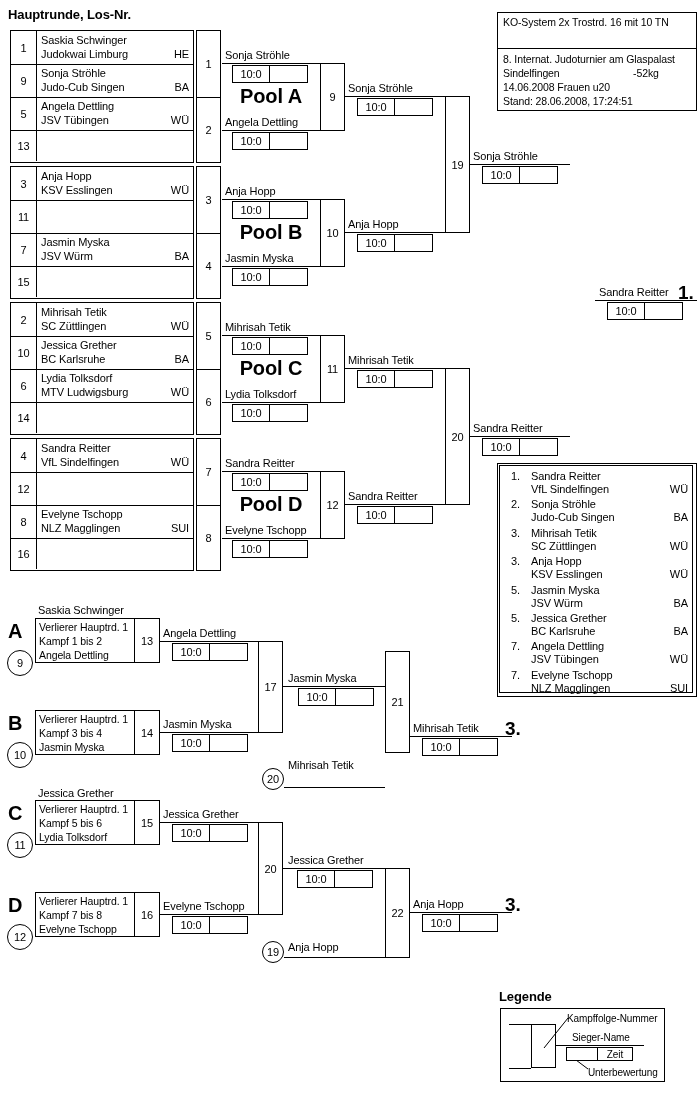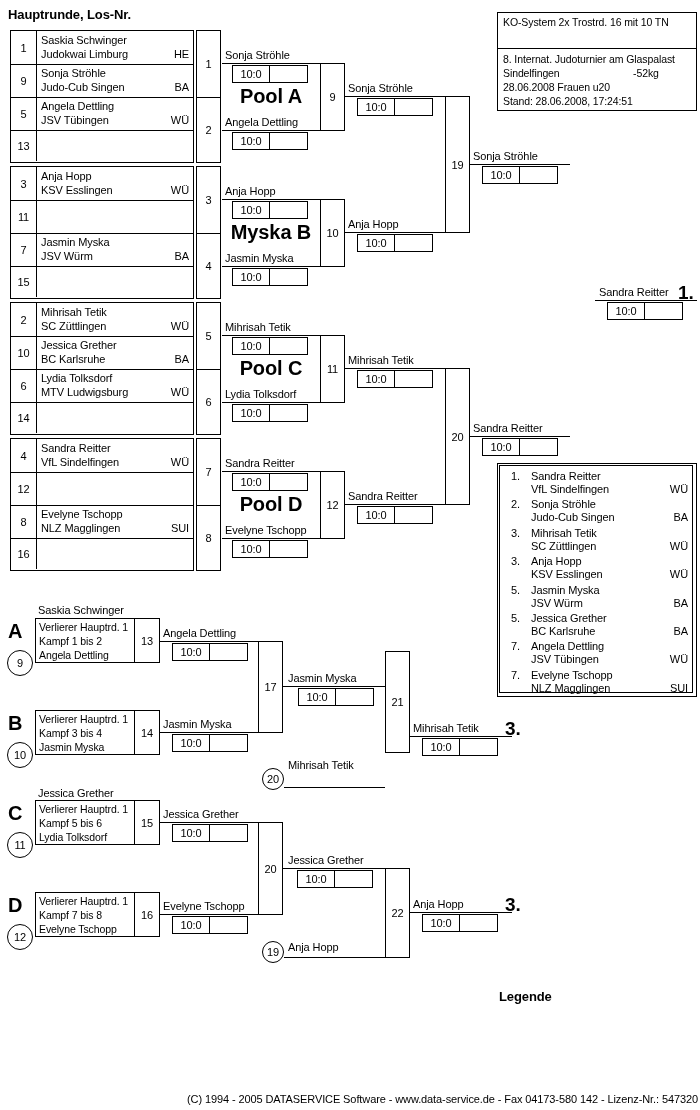--- a/index.html
+++ b/index.html
@@ -43,21 +43,21 @@
 <div id="page">
 
   <div class="t h13" style="left:8px;top:7px">Hauptrunde, Los-Nr.</div>
 
   <div class="box" style="left:497px;top:12px;width:200px;height:99px"></div>
   <div class="hl" style="left:497px;top:48px;width:200px"></div>
   <div class="t info" style="left:503px;top:16px">KO-System 2x Trostrd. 16 mit 10 TN</div>
   <div class="t info" style="left:503px;top:53px">8. Internat. Judoturnier am Glaspalast</div>
   <div class="t info" style="left:503px;top:67px">Sindelfingen</div>
   <div class="t info" style="left:633px;top:67px">-52kg</div>
-  <div class="t info" style="left:503px;top:81px">28.06.2008   Frauen u20</div>
+  <div class="t info" style="left:503px;top:81px">14.06.2008   Frauen u20</div>
   <div class="t info" style="left:503px;top:95px">Stand: 28.06.2008, 17:24:51</div>
 
   <div class="box" style="left:10px;top:30px;width:184px;height:133px">
     <div class="erow" style="top:0">
       <span class="eseed">1</span>
       <span class="ename">Saskia Schwinger</span>
       <span class="eclub">Judokwai Limburg</span>
       <span class="ereg">HE</span>
     </div>
     <div class="erow" style="top:33px">
@@ -185,21 +185,21 @@
       <b>10:0</b>
       <b></b>
     </div>
 
   <div class="hl" style="left:222px;top:199px;width:123px"></div>
   <div class="t" style="left:225px;top:185px">Anja Hopp</div>
   <div class="sb" style="left:232px;top:201px">
       <b>10:0</b>
       <b></b>
     </div>
-  <div class="pool-title" style="top:221px">Myska B</div>
+  <div class="pool-title" style="top:221px">Pool B</div>
   <div class="hl" style="left:222px;top:266px;width:123px"></div>
   <div class="t" style="left:225px;top:252px">Jasmin Myska</div>
   <div class="sb" style="left:232px;top:268px">
       <b>10:0</b>
       <b></b>
     </div>
   <div class="box cc" style="left:320px;top:199px;width:25px;height:68px">10</div>
   <div class="hl" style="left:345px;top:232px;width:100px"></div>
   <div class="t" style="left:348px;top:218px">Anja Hopp</div>
   <div class="sb" style="left:357px;top:234px">
@@ -422,16 +422,32 @@
   <div class="t" style="left:288px;top:941px">Anja Hopp</div>
   <div class="hl" style="left:410px;top:912px;width:102px"></div>
   <div class="t" style="left:413px;top:898px">Anja Hopp</div>
   <div class="sb" style="left:422px;top:914px">
       <b>10:0</b>
       <b></b>
     </div>
   <div class="t big" style="left:505px;top:894px">3.</div>
 
   <div class="t h13" style="left:499px;top:989px">Legende</div>
-
-  <div class="t" style="left:0;top:1093px;width:698px;text-align:right">(C) 1994 - 2005 DATASERVICE Software - www.data-service.de - Fax 04173-580 142 - Lizenz-Nr.: 547320</div>
+  <div class="box" style="left:500px;top:1008px;width:165px;height:74px">
+    <div class="hl" style="left:8px;top:15px;width:22px"></div>
+    <div class="box" style="left:30px;top:15px;width:25px;height:44px"></div>
+    <div class="hl" style="left:8px;top:59px;width:22px"></div>
+    <svg style="position:absolute;left:0;top:0" width="163" height="72">
+      <line x1="43" y1="39" x2="67" y2="9" stroke="#000" stroke-width="1"></line>
+      <line x1="75" y1="51" x2="87" y2="60" stroke="#000" stroke-width="1"></line>
+    </svg>
+    <div class="t lg" style="left:66px;top:4px">Kampffolge-Nummer</div>
+    <div class="t lg" style="left:71px;top:23px">Sieger-Name</div>
+    <div class="hl" style="left:55px;top:36px;width:88px"></div>
+    <div class="sb" style="left:65px;top:38px">
+      <b style="width:32px;height:14px;line-height:13px"></b>
+      <b style="width:35px;height:14px;line-height:13px;font-size:10px">Zeit</b>
+    </div>
+    <div class="t lg" style="left:87px;top:58px">Unterbewertung</div>
+  </div>
+
 
 </div>
 
 </body></html>

